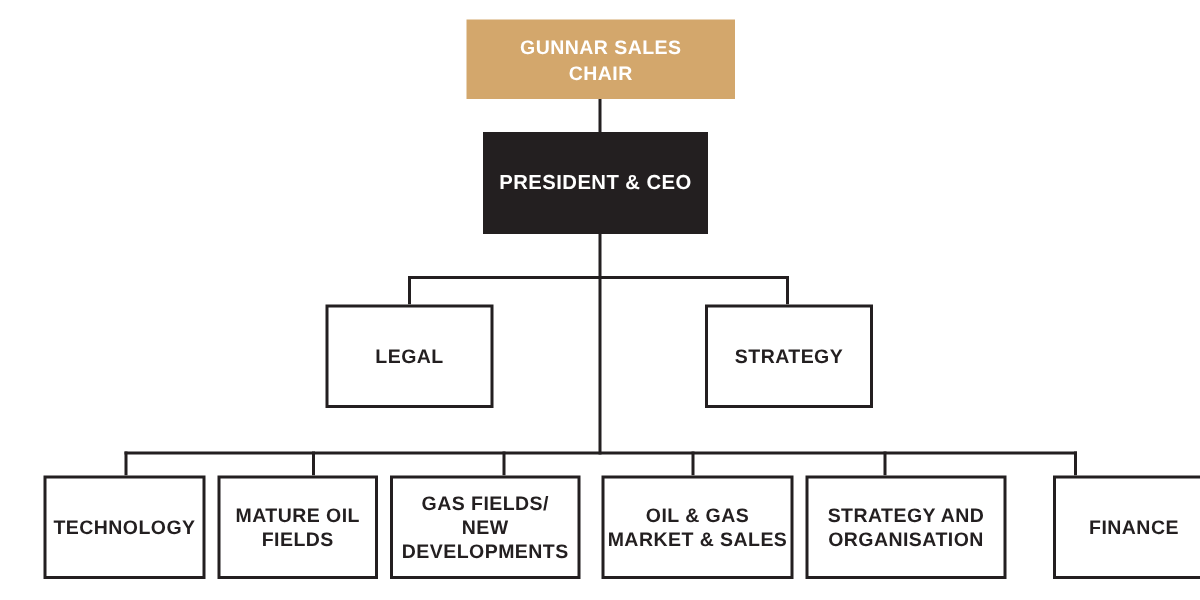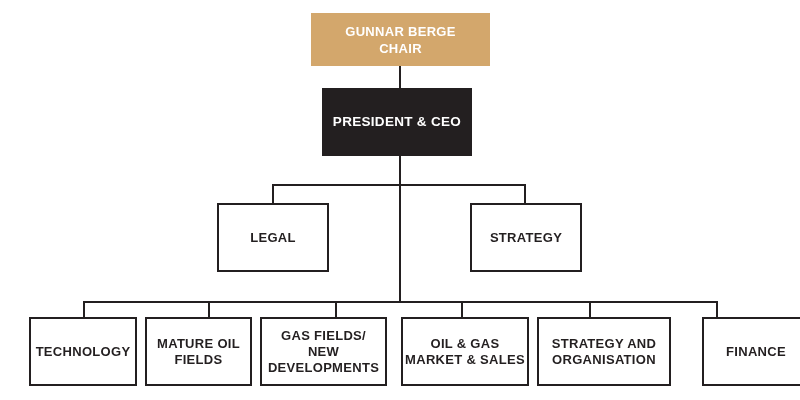--- a/index.html
+++ b/index.html
@@ -88,21 +88,21 @@
   <div class="line l-dlegal"></div>
   <div class="line l-dassist"></div>
   <div class="line l-hbot"></div>
   <div class="line l-d1"></div>
   <div class="line l-d2"></div>
   <div class="line l-d3"></div>
   <div class="line l-d4"></div>
   <div class="line l-d5"></div>
   <div class="line l-d6"></div>
 
-  <div class="node gold n-chair">GUNNAR BERGE
+  <div class="node gold n-chair">GUNNAR SALES
 CHAIR</div>
 
   <div class="node black n-ceo">PRESIDENT &amp; CEO</div>
 
   <div class="node outlined n-legal">LEGAL</div>
 
   <div class="node outlined n-assistant">STRATEGY</div>
 
   <div class="node outlined n-technology">TECHNOLOGY</div>
 

